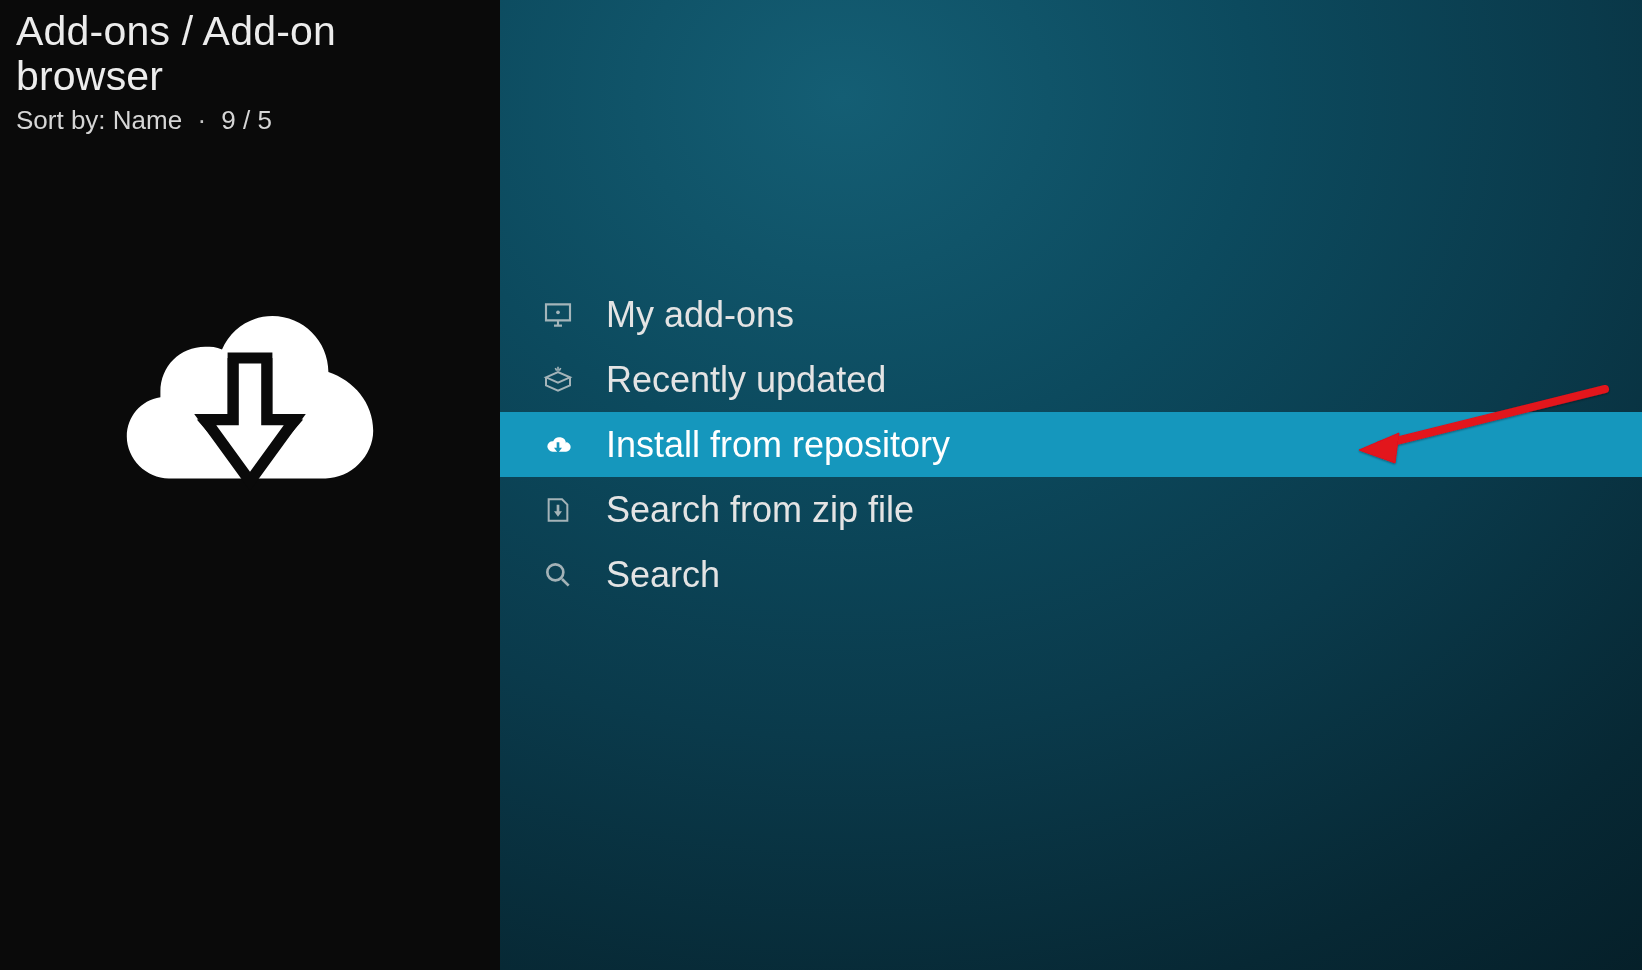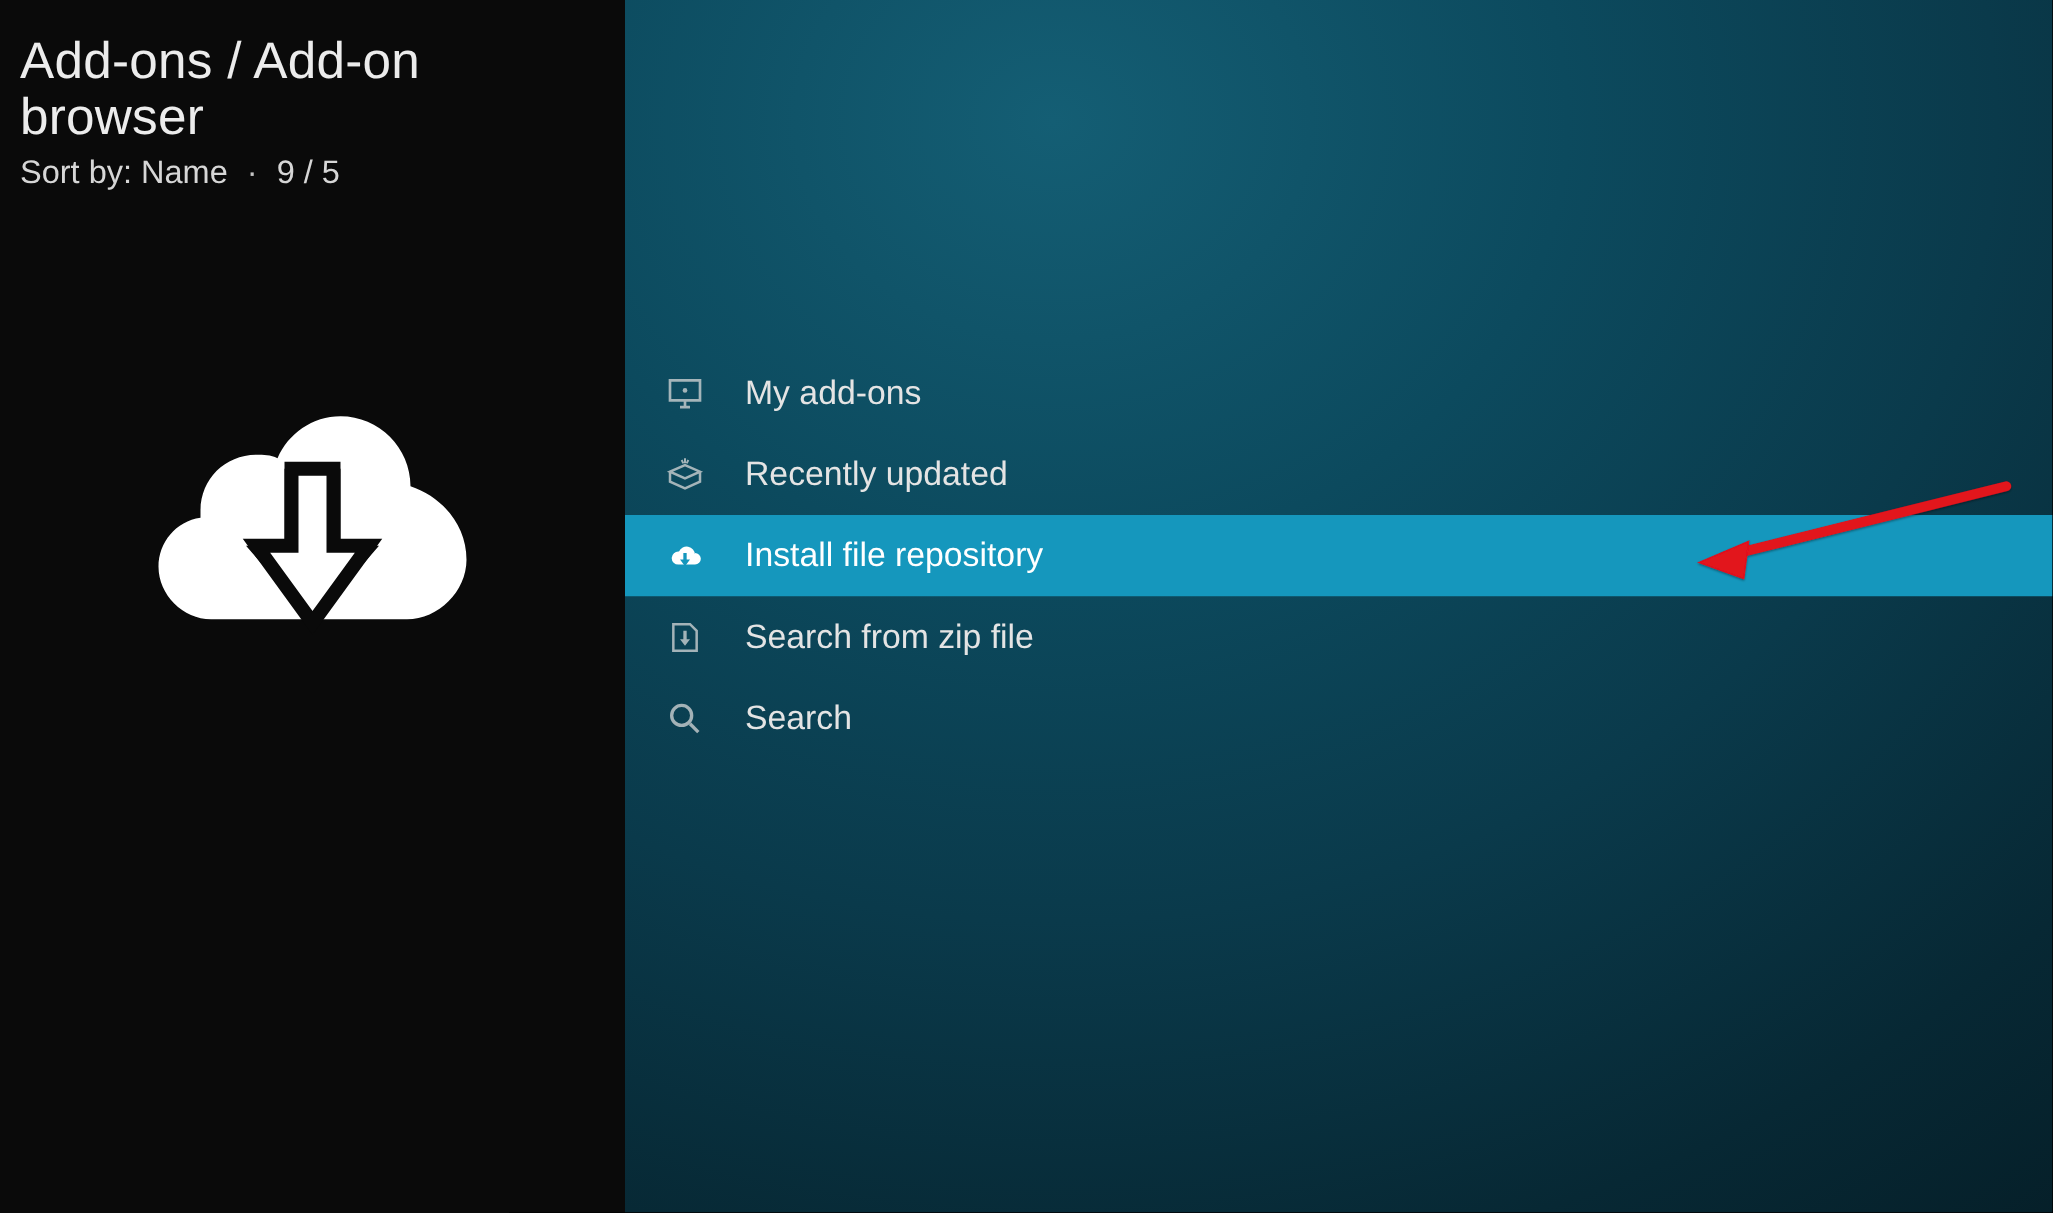--- a/index.html
+++ b/index.html
@@ -19,21 +19,21 @@
     height: 100%;
     background: #0a0a0a;
     padding: 6px 16px;
   }
   .breadcrumb {
     font-size: 41px;
     font-weight: 300;
     color: #ececec;
     line-height: 1.1;
     letter-spacing: 0.2px;
-    margin-top: 20px;
+    margin-top: 3px;
   }
   .sort-line {
     font-size: 26px;
     font-weight: 300;
     color: #d6d6d6;
     margin-top: 6px;
   }
   .sort-label { }
   .sort-sep { display:inline-block; margin: 0 8px; color:#c4c4c4;}
   .sort-index { }
@@ -53,23 +53,23 @@
   }
   .menu {
     position: absolute;
     top: 282px;
     left: 0; right: 0;
   }
   .menu-item {
     display: flex;
     align-items: center;
     height: 65px;
-    padding-left: 30px;
+    padding-left: 40px;
     gap: 30px;
-    font-size: 27px;
+    font-size: 36px;
     font-weight: 300;
     color: #e4e4e4;
     cursor: pointer;
   }
   .menu-item .icon {
     width: 36px;
     height: 36px;
     display: flex;
     align-items: center;
     justify-content: center;
@@ -142,21 +142,21 @@
       <span>Recently updated</span>
     </div>
 
     <div class="menu-item selected">
       <span class="icon">
         <svg viewBox="0 0 24 24">
             <path d="M18 11a5 5 0 0 0-9.6-1.8A4 4 0 0 0 4 13a4 4 0 0 0 4 4h10a3.5 3.5 0 0 0 0-7z" fill="#fff"></path>
             <path d="M11 10h2v4h2l-3 4-3-4h2z" fill="#1597bd"></path>
           </svg>
       </span>
-      <span>Install file repository</span>
+      <span>Install from repository</span>
     </div>
 
     <div class="menu-item">
       <span class="icon">
         <svg viewBox="0 0 24 24">
             <path d="M5 4h10l4 4v12H5z" fill="none" stroke="#cfd3d4" stroke-width="1.5"></path>
             <path d="M11 8h2v5h2l-3 4-3-4h2z" fill="#cfd3d4"></path>
           </svg>
       </span>
       <span>Search from zip file</span>

